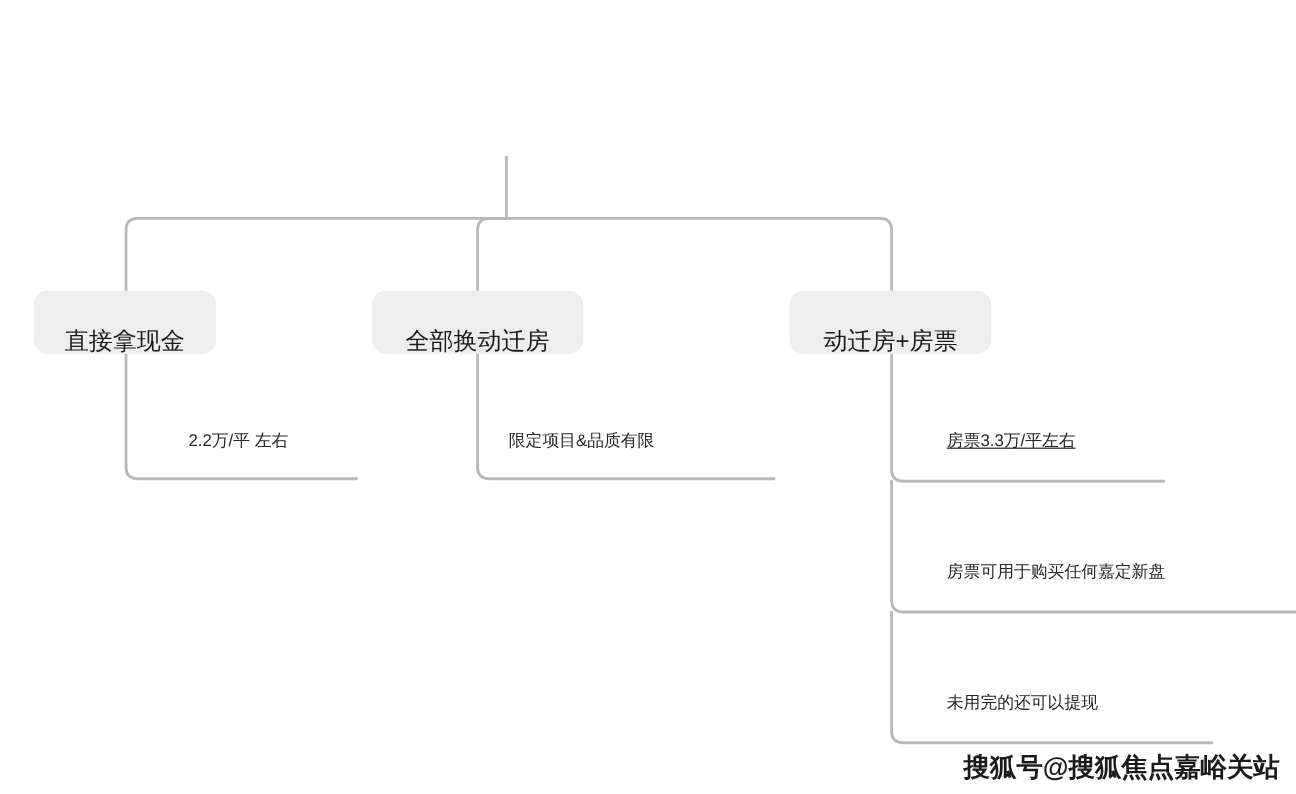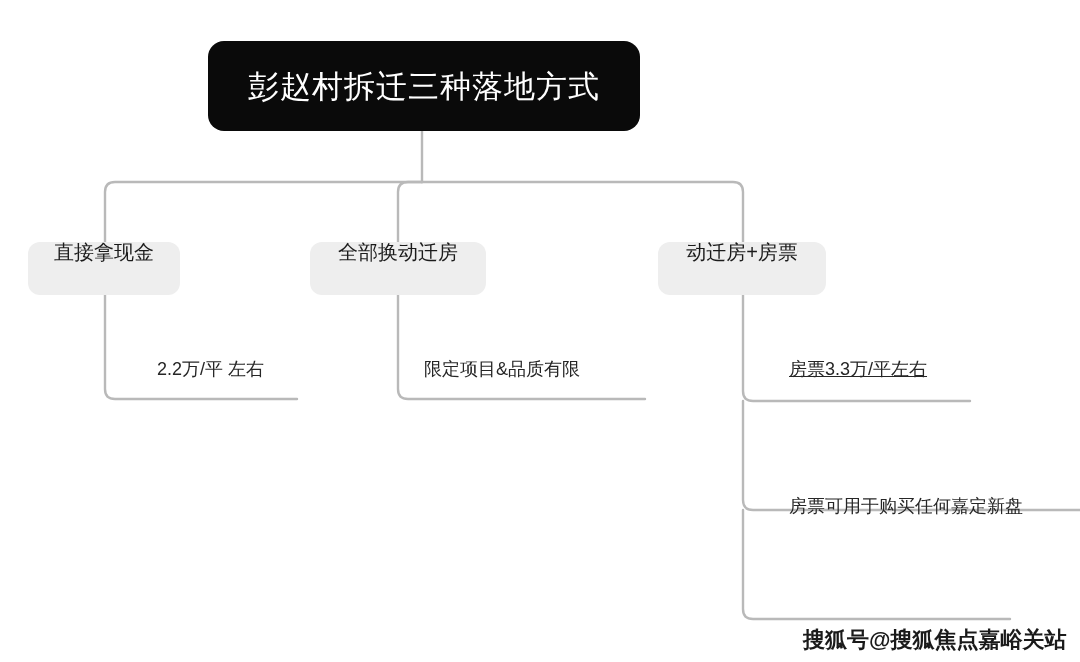--- a/index.html
+++ b/index.html
@@ -45,46 +45,46 @@
     letter-spacing: 1px;
     white-space: nowrap;
     line-height: 1;
   }
   
   .branch-node {
     position: absolute;
     background: #eeeeee;
     border-radius: 12px;
     display: flex;
-    align-items: flex-start;
+    align-items: flex-end;
     justify-content: center;
     box-sizing: border-box;
     height: 53px;
   }
   .branch-node .label {
     color: #1b1b1b;
     font-size: 20px;
     white-space: nowrap;
     line-height: 1;
   }
   #branch-0 { left: 28px;  top: 242px; width: 152px; }
   #branch-1 { left: 310px; top: 242px; width: 176px; }
   #branch-2 { left: 658px; top: 242px; width: 168px; }
   
   .leaf-label {
     position: absolute;
     color: #262626;
-    font-size: 18px;
+    font-size: 14px;
     white-space: nowrap;
     line-height: 1;
   }
   #leaf-0-0 { left: 157px; top: 360px; }
   #leaf-1-0 { left: 424px; top: 360px; }
   #leaf-2-0 { left: 789px; top: 360px; text-decoration: underline; }
-  #leaf-2-1 { left: 789px; top: 469px; margin-top: 28px; }
+  #leaf-2-1 { left: 789px; top: 469px; }
   #leaf-2-2 { left: 789px; top: 578px; }
   
   .watermark {
     position: absolute;
     left: 803px;
     top: 629px;
     font-size: 22px;
     font-weight: bold;
     color: #1a1a1a;
     white-space: nowrap;
@@ -109,34 +109,32 @@
       <path d="M105,295 L105,389 Q105,399 115,399 L297,399"></path>
 
       <path d="M398,295 L398,389 Q398,399 408,399 L645,399"></path>
 
       <path d="M743,295 L743,391 Q743,401 753,401 L970,401"></path>
       <path d="M743,401 L743,500 Q743,510 753,510 L1080,510"></path>
       <path d="M743,510 L743,609 Q743,619 753,619 L1010,619"></path>
     </g>
   </svg>
 
-  <div class="root-node">
-    <span class="label">彭赵村拆迁三种落地方式</span>
-  </div>
 
   <div class="branch-node" id="branch-0">
     <span class="label">直接拿现金</span>
   </div>
   <div class="branch-node" id="branch-1">
     <span class="label">全部换动迁房</span>
   </div>
   <div class="branch-node" id="branch-2">
     <span class="label">动迁房+房票</span>
   </div>
 
   <div class="leaf-label" id="leaf-0-0">2.2万/平 左右</div>
   <div class="leaf-label" id="leaf-1-0">限定项目&amp;品质有限</div>
   <div class="leaf-label" id="leaf-2-0">房票3.3万/平左右</div>
   <div class="leaf-label" id="leaf-2-1">房票可用于购买任何嘉定新盘</div>
+  <div class="leaf-label" id="leaf-2-2">未用完的还可以提现</div>
 
   <div class="watermark">搜狐号@搜狐焦点嘉峪关站</div>
 
 </div>
 
 </body></html>

